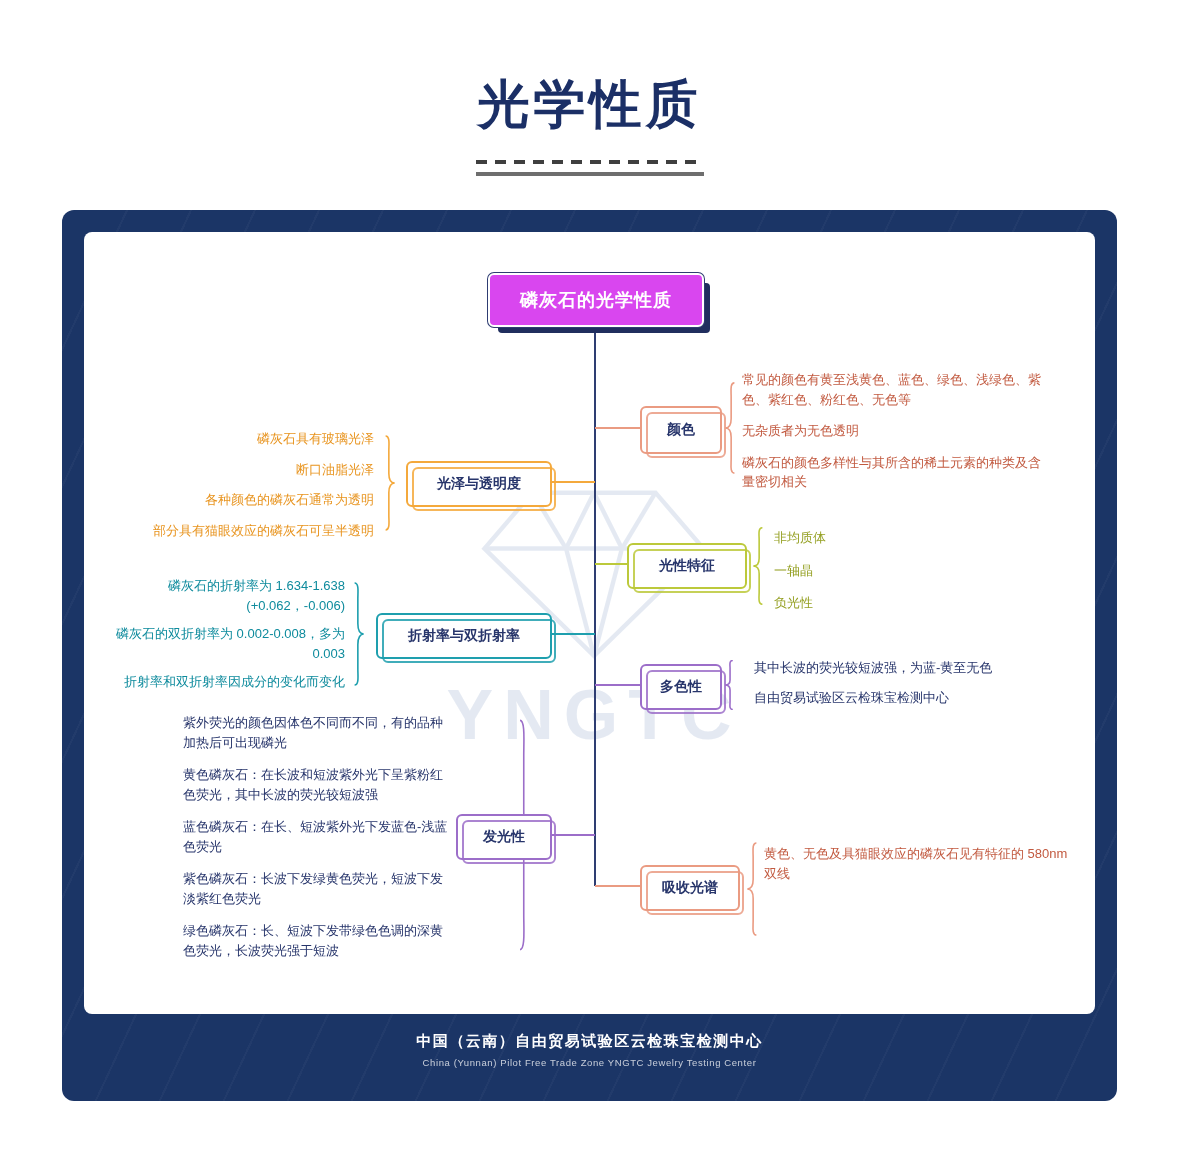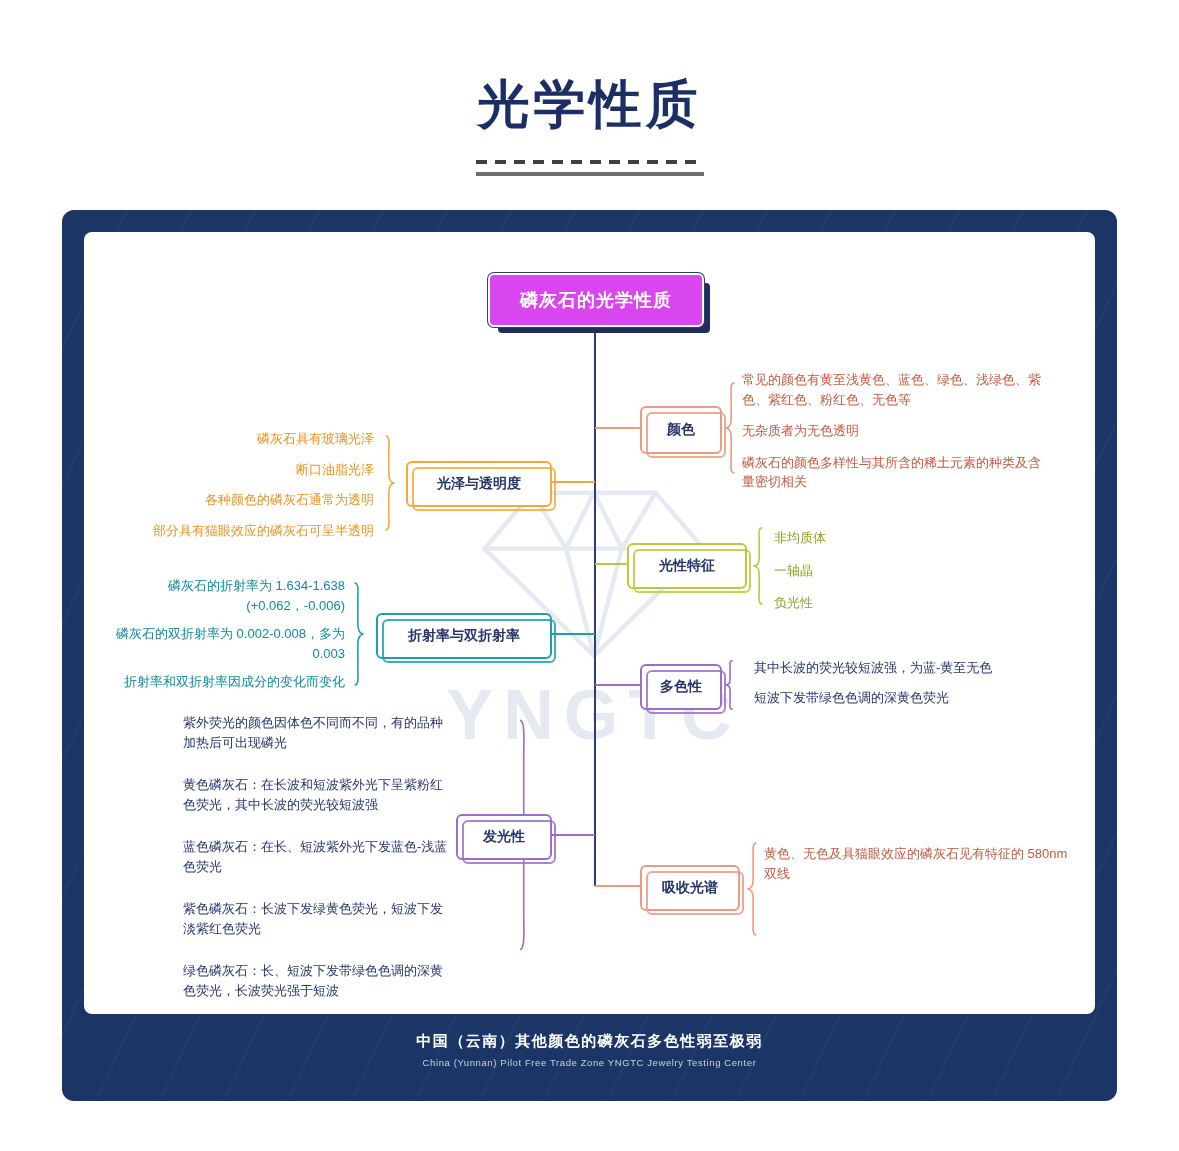--- a/index.html
+++ b/index.html
@@ -131,36 +131,36 @@
       </div>
 
       <div class="items right" style="left:28px; top:344px; width:233px; gap:9px; color:#0E8B9D;">
         <div class="item">磷灰石的折射率为 1.634-1.638 (+0.062，-0.006)</div>
         <div class="item">磷灰石的双折射率为 0.002-0.008，多为 0.003</div>
         <div class="item">折射率和双折射率因成分的变化而变化</div>
       </div>
 
       <div class="items" style="left:670px; top:426px; width:310px; gap:10px; color:#27356B;">
         <div class="item">其中长波的荧光较短波强，为蓝-黄至无色</div>
-        <div class="item">短波下发带绿色色调的深黄色荧光</div>
+        <div class="item">自由贸易试验区云检珠宝检测中心</div>
       </div>
 
-      <div class="items" style="left:99px; top:481px; width:268px; gap:23px; color:#27356B;">
+      <div class="items" style="left:99px; top:481px; width:268px; gap:13px; color:#27356B;">
         <div class="item">紫外荧光的颜色因体色不同而不同，有的品种加热后可出现磷光</div>
         <div class="item">黄色磷灰石：在长波和短波紫外光下呈紫粉红色荧光，其中长波的荧光较短波强</div>
         <div class="item">蓝色磷灰石：在长、短波紫外光下发蓝色-浅蓝色荧光</div>
         <div class="item">紫色磷灰石：长波下发绿黄色荧光，短波下发淡紫红色荧光</div>
         <div class="item">绿色磷灰石：长、短波下发带绿色色调的深黄色荧光，长波荧光强于短波</div>
       </div>
 
       <div class="items" style="left:680px; top:612px; width:308px; gap:12px; color:#C25A40;">
         <div class="item">黄色、无色及具猫眼效应的磷灰石见有特征的 580nm 双线</div>
       </div>
 
     </div>
 
     <div class="footer">
-      <div class="footer-cn">中国（云南）其他颜色的磷灰石多色性弱至极弱</div>
+      <div class="footer-cn">中国（云南）自由贸易试验区云检珠宝检测中心</div>
       <div class="footer-en">China (Yunnan) Pilot Free Trade Zone  YNGTC Jewelry Testing Center</div>
     </div>
   </div>
 
 </div>
 
 </body></html>

